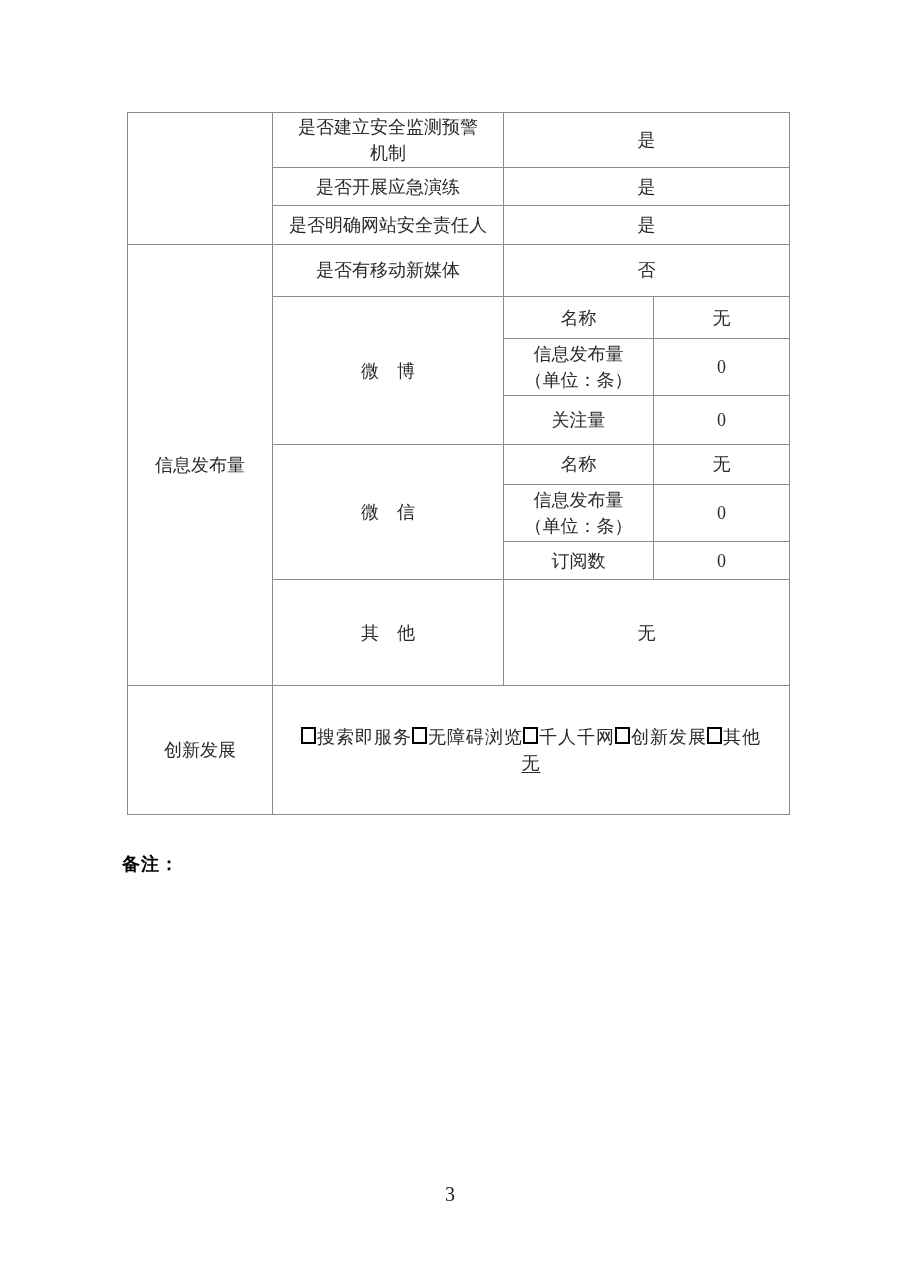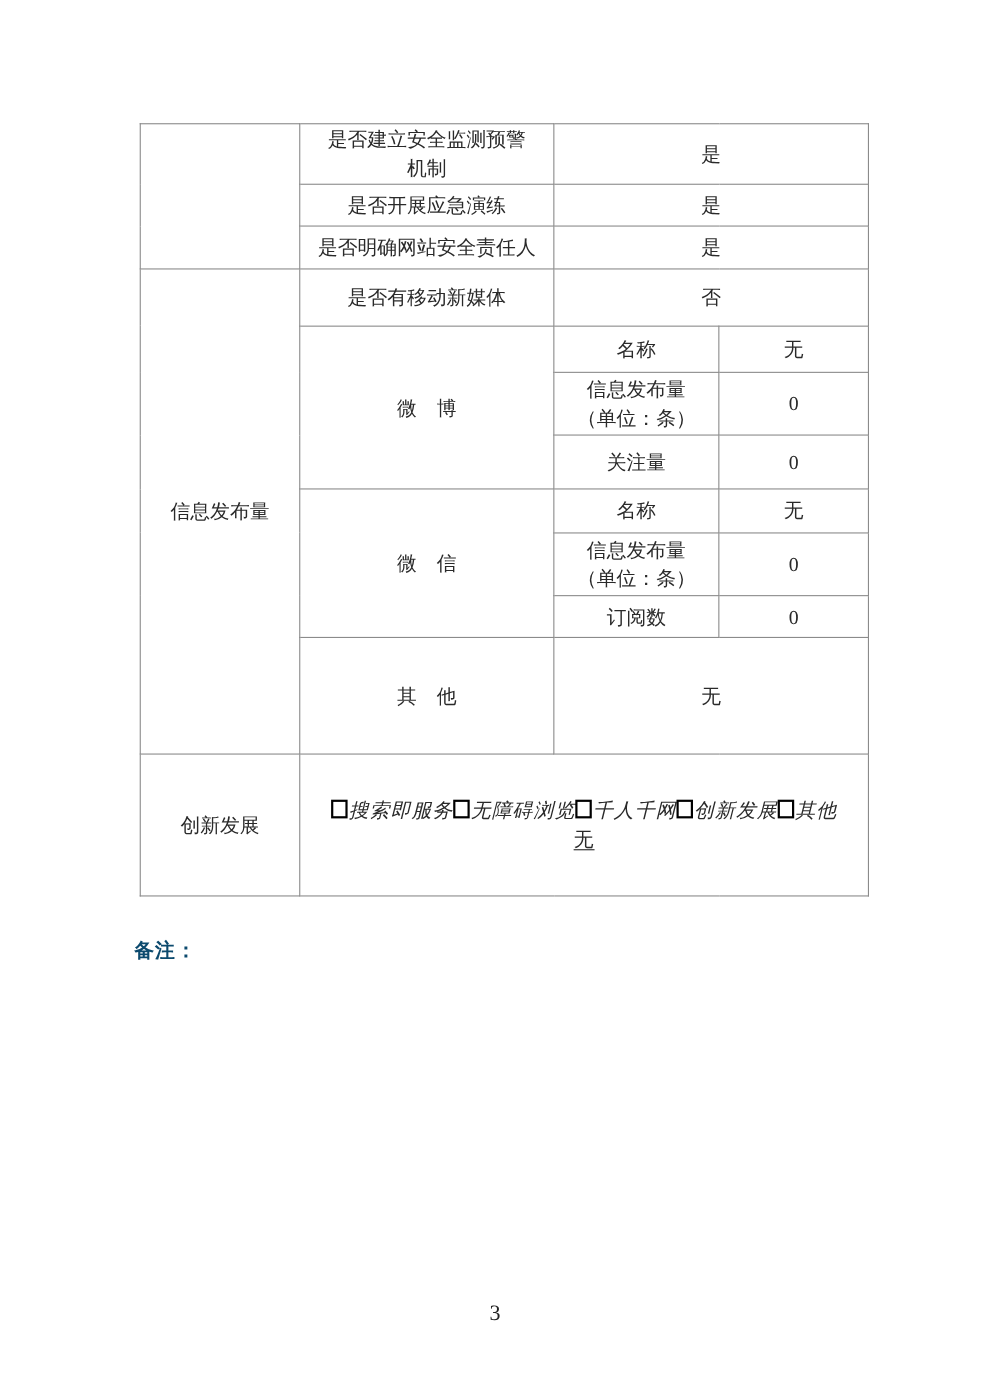--- a/index.html
+++ b/index.html
@@ -38,29 +38,29 @@
     font-size: 19px;
     letter-spacing: 1px;
   }
   .chk-box {
     display: inline-block;
     width: 11px; height: 13px;
     border: 2px solid #000;
     vertical-align: -1px;
     margin: 0 1px 0 0;
   }
-  .chk-item { white-space: nowrap; font-style: italic; }
+  .chk-item { white-space: nowrap; }
   .underlined { text-decoration: underline; text-underline-offset: 3px; }
 
   .remarks {
     position: absolute;
     left: 122px; top: 852px;
     font-size: 18px;
     font-weight: bold;
-    color: #0c4a6e;
+    color: #000000;
     letter-spacing: 1px;
   }
   .page-number {
     position: absolute;
     left: 0; right: 0;
     top: 1183px;
     text-align: center;
     font-size: 20px;
     color: #222;
   }

